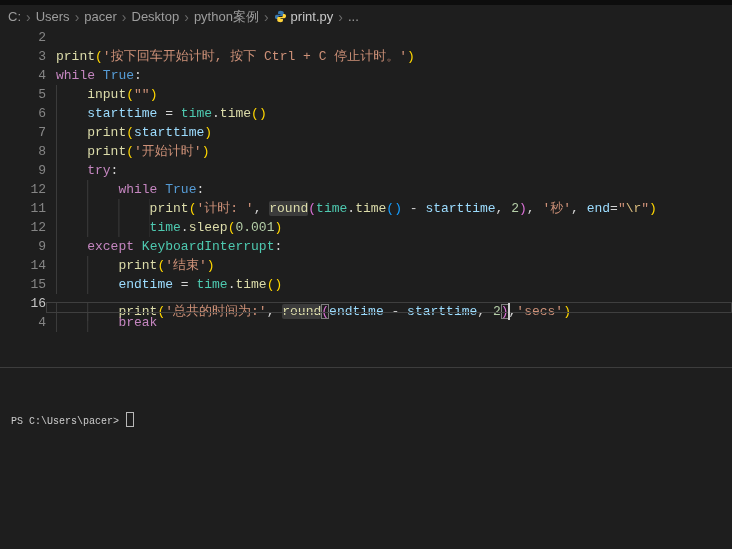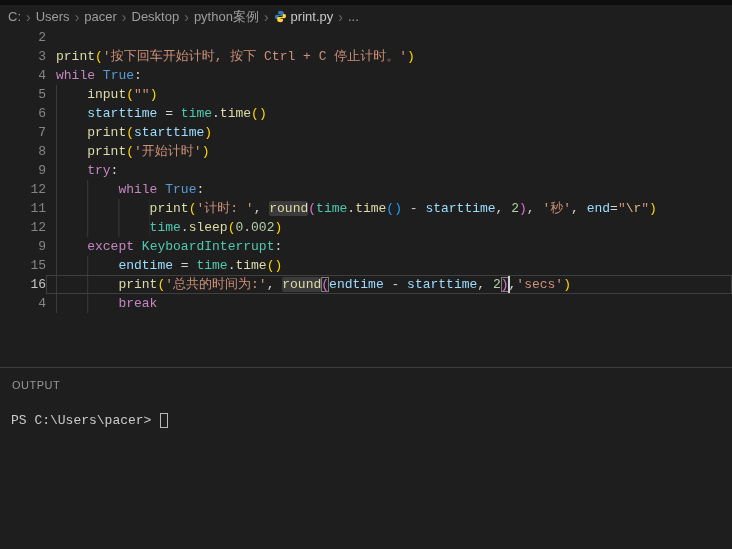--- a/index.html
+++ b/index.html
@@ -20,40 +20,40 @@
   .bc-item { display:inline-flex; align-items:center; cursor:pointer; }
   .bc-item.em { color:#c8c8c8; }
   .bc-sep { color:#6a6a6a; margin:0 5px; font-size:14px; line-height:1; }
   .bc-icon { display:inline-block; width:13px; height:13px; margin-right:4px; }
   
   .editor { position:absolute; top:28px; left:0; width:732px; }
   .code-line { display:flex; height:19px; line-height:19px; font-size:13px; }
   .gutter { flex:none; width:46px; text-align:right; color:#858585; user-select:none; }
   .code-line.active .gutter { color:#c6c6c6; }
   .line-content { flex:1; padding-left:10px; white-space:pre; color:#d4d4d4; }
-  .code-line.active .line-content { outline:1px solid #3f3f3f; outline-offset:-1px; }
+  .code-line.active .line-content { outline:1px solid #3f3f3f; outline-offset:-1px;margin-top:8px; }
   .indent {
     display:inline-block; height:19px; vertical-align:top;
     background-image:linear-gradient(to right,#3b3b3b 1px,transparent 1px);
     background-size:4ch 100%;
   }
   .hl-word { background:rgba(99,99,99,.42); border-radius:2px;font-family:Liberation Mono, monospace; }
   .hl-bracket { box-shadow:inset 0 0 0 1px #7e7e7e; }
   .caret { position:relative; display:inline-block; width:0; height:19px; vertical-align:top; }
   .caret::after { content:''; position:absolute; left:-1px; top:1px; width:2px; height:17px; background:#cfcfcf; }
   
   .panel { position:absolute; left:0; right:0; top:367px; bottom:0; border-top:1px solid #3d3d3d; background:#1e1e1e; }
   .panel-tabs {
     display:flex; gap:22px; padding-left:11px; height:35px; align-items:stretch;
     font-family:"Liberation Sans","DejaVu Sans",sans-serif;
     font-size:11px; letter-spacing:.5px; color:#989898;
   }
   .panel-tab { display:flex; align-items:center; padding:0 1px; border-bottom:1px solid transparent; cursor:pointer; }
   .panel-tab.active { color:#e7e7e7; border-bottom-color:#e7e7e7; }
-  .terminal { padding:9px 0 0 11px; font-size:13px; line-height:17px; color:#cccccc; white-space:pre; }
+  .terminal { padding:9px 0 0 11px; font-size:10px; line-height:17px; color:#cccccc; white-space:pre; }
   .term-caret { display:inline-block; width:8px; height:15px; border:1px solid #b8b8b8; vertical-align:text-bottom; margin-left:1px; }
 </style>
 </head>
 <body>
 
 <div class="top-strip"></div>
 
 <div class="breadcrumb"><span class="bc-item"><span>C:</span></span><span class="bc-sep">›</span><span class="bc-item"><span>Users</span></span><span class="bc-sep">›</span><span class="bc-item"><span>pacer</span></span><span class="bc-sep">›</span><span class="bc-item"><span>Desktop</span></span><span class="bc-sep">›</span><span class="bc-item"><span>python案例</span></span><span class="bc-sep">›</span><span class="bc-item em"><span class="bc-icon"><svg width="13" height="13" viewBox="0 0 16 16">
           <path fill="#3877af" d="M8 1C6 1 5 1.9 5 3.1V5h3v.9H3.4C2 5.9 1.2 7 1.2 8.5S2 11 3.4 11H5V9.3C5 8.1 6.1 7.4 7.3 7.4h3.2c1 0 1.5-.7 1.5-1.6V3.1C12 1.9 10 1 8 1z"></path>
           <path fill="#ffd43b" d="M8 15c2 0 3-.9 3-2.1V11H8v-.9h4.6c1.4 0 2.2-1.1 2.2-2.6S14 4.9 12.6 4.9H11v1.8c0 1.2-1.1 1.9-2.3 1.9H5.5c-1 0-1.5.7-1.5 1.6v2.7C4 14.1 6 15 8 15z"></path>
@@ -95,38 +95,41 @@
     <div class="code-line">
       <div class="gutter">12</div>
       <div class="line-content"><span class="indent" style="width: 8ch;"></span><span style="color: rgb(197, 134, 192);">while</span><span style="color: rgb(212, 212, 212);"> </span><span style="color: rgb(86, 156, 214);">True</span><span style="color: rgb(212, 212, 212);">:</span></div>
     </div>
     <div class="code-line">
       <div class="gutter">11</div>
       <div class="line-content"><span class="indent" style="width: 12ch;"></span><span style="color: rgb(220, 220, 170);">print</span><span style="color: rgb(255, 215, 0);">(</span><span style="color: rgb(206, 145, 120);">'计时: '</span><span style="color: rgb(212, 212, 212);">, </span><span class="hl-word" style="color: rgb(220, 220, 170);">round</span><span style="color: rgb(218, 112, 214);">(</span><span style="color: rgb(78, 201, 176);">time</span><span style="color: rgb(212, 212, 212);">.</span><span style="color: rgb(220, 220, 170);">time</span><span style="color: rgb(23, 159, 255);">(</span><span style="color: rgb(23, 159, 255);">)</span><span style="color: rgb(212, 212, 212);"> - </span><span style="color: rgb(156, 220, 254);">starttime</span><span style="color: rgb(212, 212, 212);">, </span><span style="color: rgb(181, 206, 168);">2</span><span style="color: rgb(218, 112, 214);">)</span><span style="color: rgb(212, 212, 212);">, </span><span style="color: rgb(206, 145, 120);">'秒'</span><span style="color: rgb(212, 212, 212);">, </span><span style="color: rgb(156, 220, 254);">end</span><span style="color: rgb(212, 212, 212);">=</span><span style="color: rgb(206, 145, 120);">"</span><span style="color: rgb(215, 186, 125);">\r</span><span style="color: rgb(206, 145, 120);">"</span><span style="color: rgb(255, 215, 0);">)</span></div>
     </div>
     <div class="code-line">
       <div class="gutter">12</div>
-      <div class="line-content"><span class="indent" style="width: 12ch;"></span><span style="color: rgb(78, 201, 176);">time</span><span style="color: rgb(212, 212, 212);">.</span><span style="color: rgb(220, 220, 170);">sleep</span><span style="color: rgb(255, 215, 0);">(</span><span style="color: rgb(181, 206, 168);">0.002</span><span style="color: rgb(255, 215, 0);">)</span></div>
+      <div class="line-content"><span class="indent" style="width: 12ch;"></span><span style="color: rgb(78, 201, 176);">time</span><span style="color: rgb(212, 212, 212);">.</span><span style="color: rgb(220, 220, 170);">sleep</span><span style="color: rgb(255, 215, 0);">(</span><span style="color: rgb(181, 206, 168);">0.001</span><span style="color: rgb(255, 215, 0);">)</span></div>
     </div>
     <div class="code-line">
       <div class="gutter">9</div>
       <div class="line-content"><span class="indent" style="width: 4ch;"></span><span style="color: rgb(197, 134, 192);">except</span><span style="color: rgb(212, 212, 212);"> </span><span style="color: rgb(78, 201, 176);">KeyboardInterrupt</span><span style="color: rgb(212, 212, 212);">:</span></div>
+    </div>
+    <div class="code-line">
+      <div class="gutter">14</div>
+      <div class="line-content"><span class="indent" style="width: 8ch;"></span><span style="color: rgb(220, 220, 170);">print</span><span style="color: rgb(255, 215, 0);">(</span><span style="color: rgb(206, 145, 120);">'结束'</span><span style="color: rgb(255, 215, 0);">)</span></div>
     </div>
     <div class="code-line">
       <div class="gutter">15</div>
       <div class="line-content"><span class="indent" style="width: 8ch;"></span><span style="color: rgb(156, 220, 254);">endtime</span><span style="color: rgb(212, 212, 212);"> = </span><span style="color: rgb(78, 201, 176);">time</span><span style="color: rgb(212, 212, 212);">.</span><span style="color: rgb(220, 220, 170);">time</span><span style="color: rgb(255, 215, 0);">(</span><span style="color: rgb(255, 215, 0);">)</span></div>
     </div>
     <div class="code-line active">
       <div class="gutter">16</div>
       <div class="line-content"><span class="indent" style="width: 8ch;"></span><span style="color: rgb(220, 220, 170);">print</span><span style="color: rgb(255, 215, 0);">(</span><span style="color: rgb(206, 145, 120);">'总共的时间为:'</span><span style="color: rgb(212, 212, 212);">, </span><span class="hl-word" style="color: rgb(220, 220, 170);">round</span><span class="hl-bracket" style="color: rgb(218, 112, 214);">(</span><span style="color: rgb(156, 220, 254);">endtime</span><span style="color: rgb(212, 212, 212);"> - </span><span style="color: rgb(156, 220, 254);">starttime</span><span style="color: rgb(212, 212, 212);">, </span><span style="color: rgb(181, 206, 168);">2</span><span class="hl-bracket" style="color: rgb(218, 112, 214);">)</span><span class="caret"></span><span style="color: rgb(212, 212, 212);">,</span><span style="color: rgb(206, 145, 120);">'secs'</span><span style="color: rgb(255, 215, 0);">)</span></div>
     </div>
     <div class="code-line">
       <div class="gutter">4</div>
       <div class="line-content"><span class="indent" style="width: 8ch;"></span><span style="color: rgb(197, 134, 192);">break</span></div>
     </div>
   </div>
 
 <div class="panel">
   <div class="panel-tabs">
-      <div class="panel-tab">OUTPUT</div>
     </div>
   <div class="terminal"><span>PS C:\Users\pacer&gt; </span><span class="term-caret"></span></div>
 </div>
 
 </body></html>

